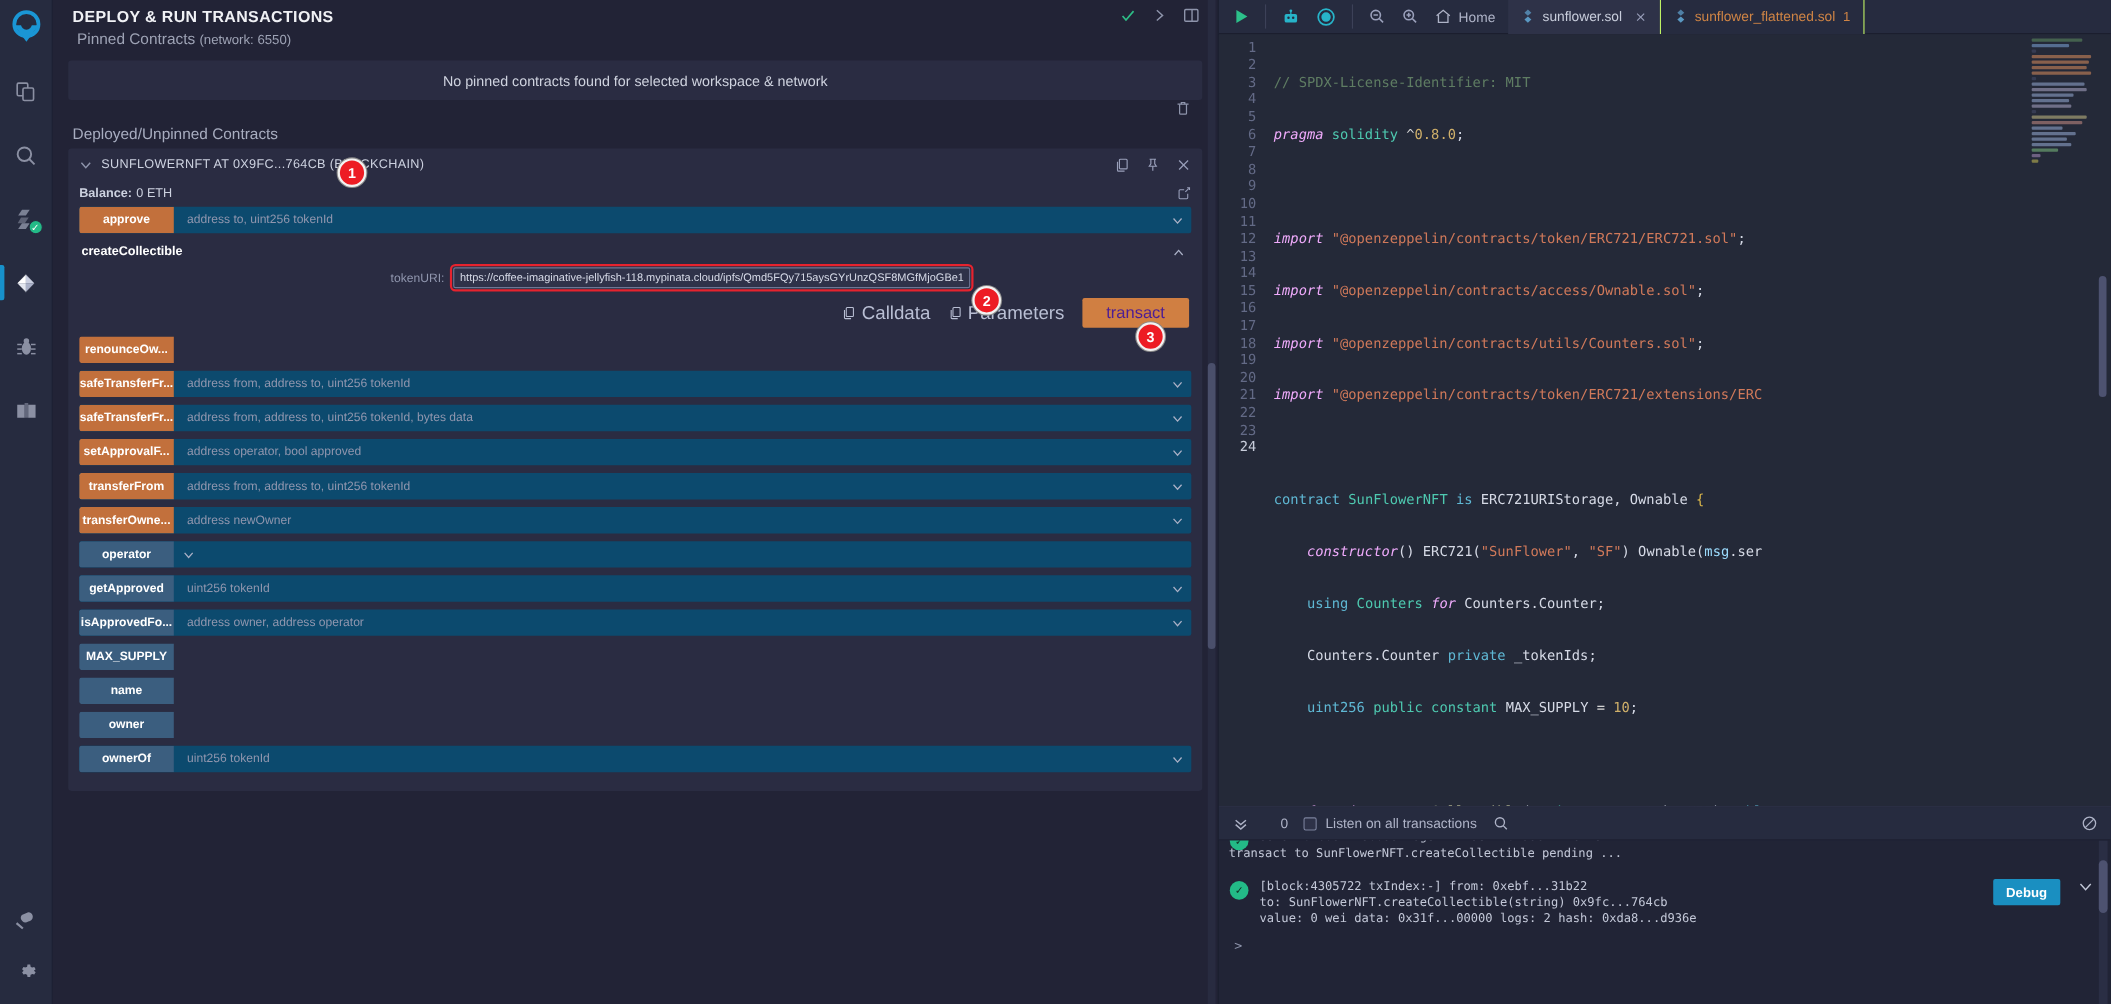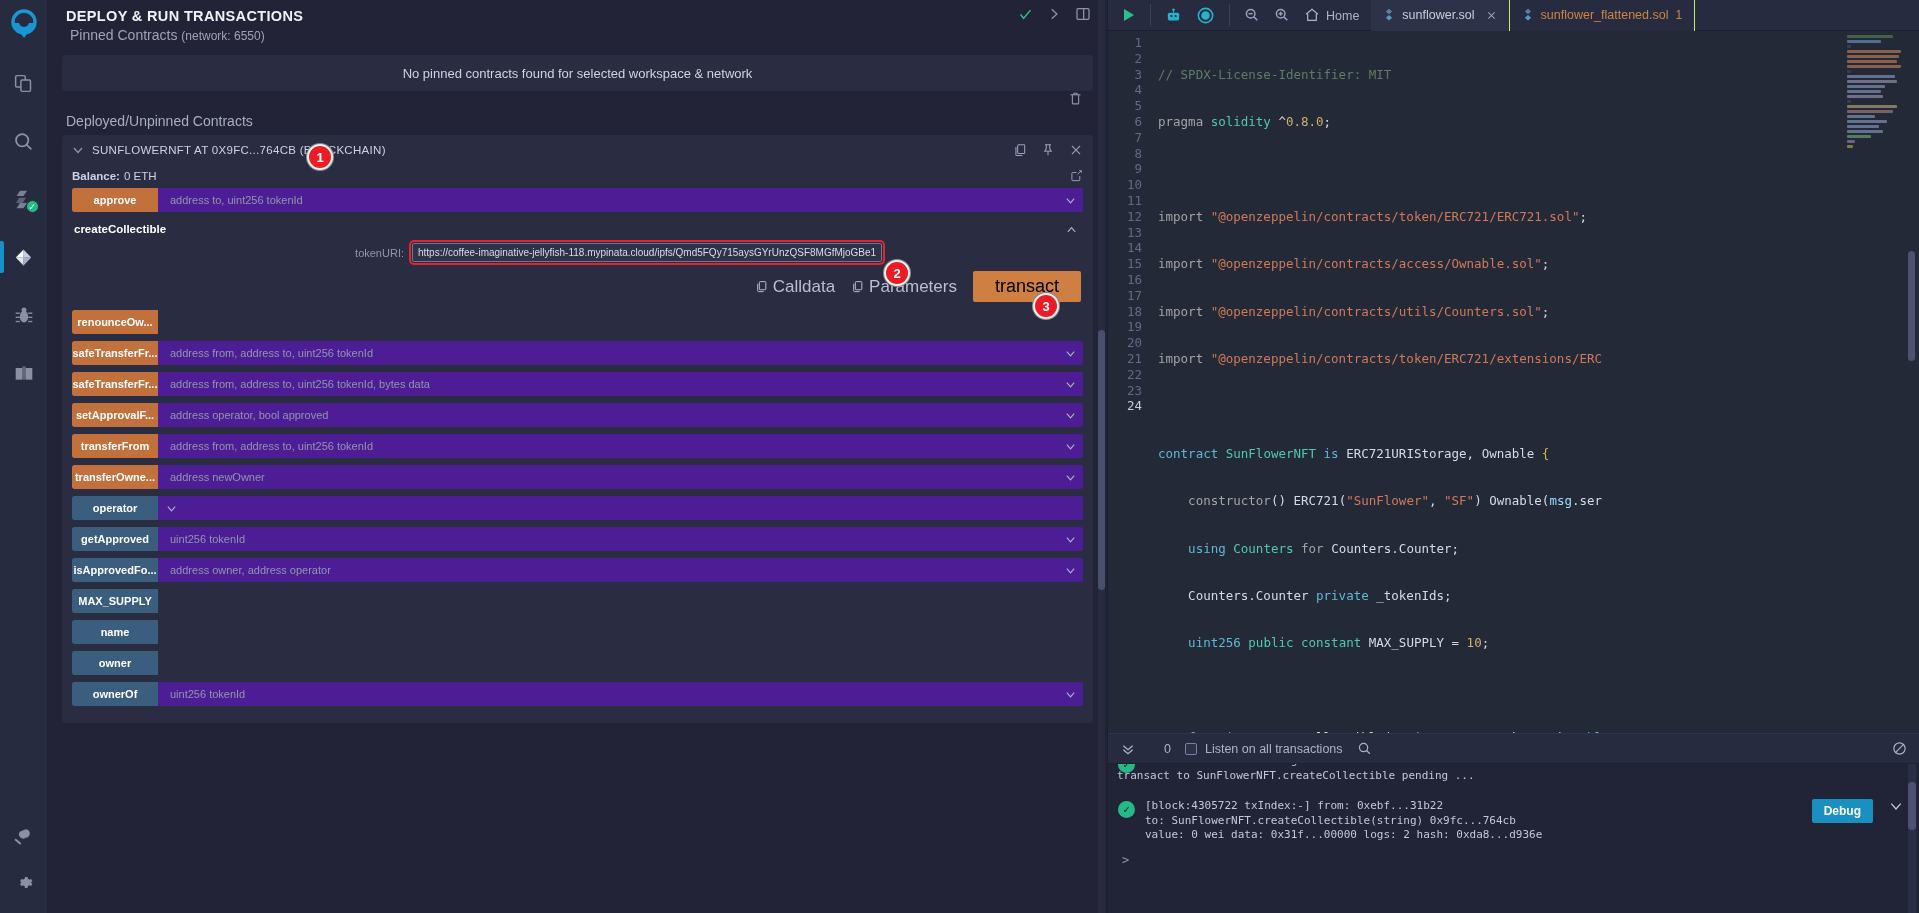--- a/index.html
+++ b/index.html
@@ -76,21 +76,21 @@
   }
   .cc-caret { color:#8e94ab; margin-right: 8px; font-size:12px; }
   .cc-actions { margin-left:auto; display:flex; gap:14px; color:#9aa0bb; }
   .cc-bal { font-size: 11.5px; color:#cdd2e0; padding: 4px 10px 2px 10px; display:flex; align-items:center; }
   .cc-bal b { font-weight:700; margin-right: 4px; }
   .cc-bal .edit { margin-left:auto; color:#9aa0bb; }
 
   .fn-list { padding: 4px 10px 10px 10px; }
   .fn-row {
     display:flex; align-items:stretch; margin-bottom: 7px; border-radius: 2px; overflow:hidden;
-    background: #4c1d95; min-height: 24px;
+    background: #0c4a6e; min-height: 24px;
   }
   .fn-row.nobg { background: transparent; }
   .fn-btn {
     width: 86px; flex: 0 0 86px; border:0;
     font-family: "Liberation Sans", sans-serif; font-size: 11px; font-weight: 700; color:#fff;
     display:flex; align-items:center; justify-content:center; cursor:pointer;
     padding: 4px 2px; border-radius: 2px 0 0 2px; text-align:center;
     overflow:hidden; white-space:nowrap;
   }
   .fn-btn.orange { background: #c2703c; }
@@ -112,22 +112,22 @@
   .token-input {
     width: 470px; height: 19px; background: #2f3249; border: 1px solid #6f7795;
     color:#d7dbe8; font-size: 10px; padding: 0 5px; border-radius: 2px;
     font-family: "Liberation Sans", sans-serif; outline:none;
   }
   .highlight-box { outline: 2px solid #e6232e; outline-offset: 1px; border-radius:2px; }
 
   .fn-action-row { display:flex; align-items:center; justify-content:flex-end; gap: 16px; margin-top: 9px; padding-right: 2px; }
   .mini-act { display:flex; align-items:center; gap:5px; font-size:17px; color:#b9bfd4; cursor:pointer; }
   .transact-btn {
-    background:#d07f42; color:#000000; border:0; border-radius:2px;
-    font-size: 18px; font-family:"Liberation Sans", sans-serif;
+    background:#d07f42; color:#4c1d95; border:0; border-radius:2px;
+    font-size: 15px; font-family:"Liberation Sans", sans-serif;
     padding: 5px 22px; cursor:pointer; font-weight:400;
   }
 
   
   .callout {
     position: absolute; width: 26px; height: 26px; border-radius: 50%;
     background:#ed1c24; color:#fff; font-size: 13px; font-weight:700;
     display:flex; align-items:center; justify-content:center;
     border: 2px solid #f2f2f2; box-shadow: 0 0 0 1px #8a8a8a;
     z-index: 40;
@@ -170,21 +170,21 @@
     flex:1; display:flex; font-family:"DejaVu Sans Mono", monospace; font-size: 12.5px;
     line-height: 15.8px; padding-top: 4px; overflow:hidden; position:relative;
   }
   .gutter { width: 46px; flex:0 0 46px; text-align:right; padding-right: 12px; color:#636a86; user-select:none; }
   .gutter div { height: 15.8px; }
   .gutter div.cur { color:#c8cddb; }
   .code { flex:1; white-space:pre; color:#d6dae6; padding-left: 4px; overflow:hidden; }
   .code div { height: 15.8px; }
   .c-comment { color:#5f7d63; }
   .c-kw { color:#5fb8d4; }
-  .c-kw2 { color:#a3a3a3; }
+  .c-kw2 { color:#f0abfc;font-style:italic; }
   .c-type { color:#4ec9b0; }
   .c-str { color:#d0795a; }
   .c-num { color:#d0b06a; }
   .c-fn { color:#dcdcaa; }
   .c-var { color:#9cdcfe; }
   .c-op { color:#d4d4d4; }
   .c-brace { color:#d6b34a; }
   .c-param { color:#8fd17a; }
 
   .minimap {

